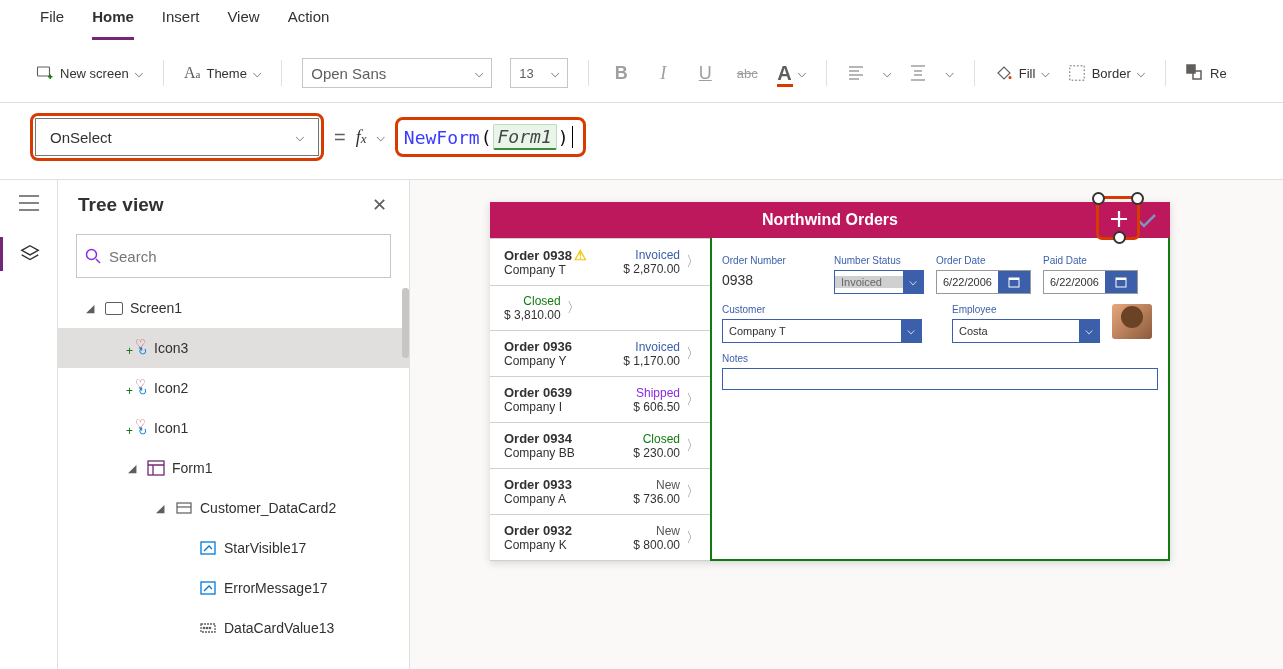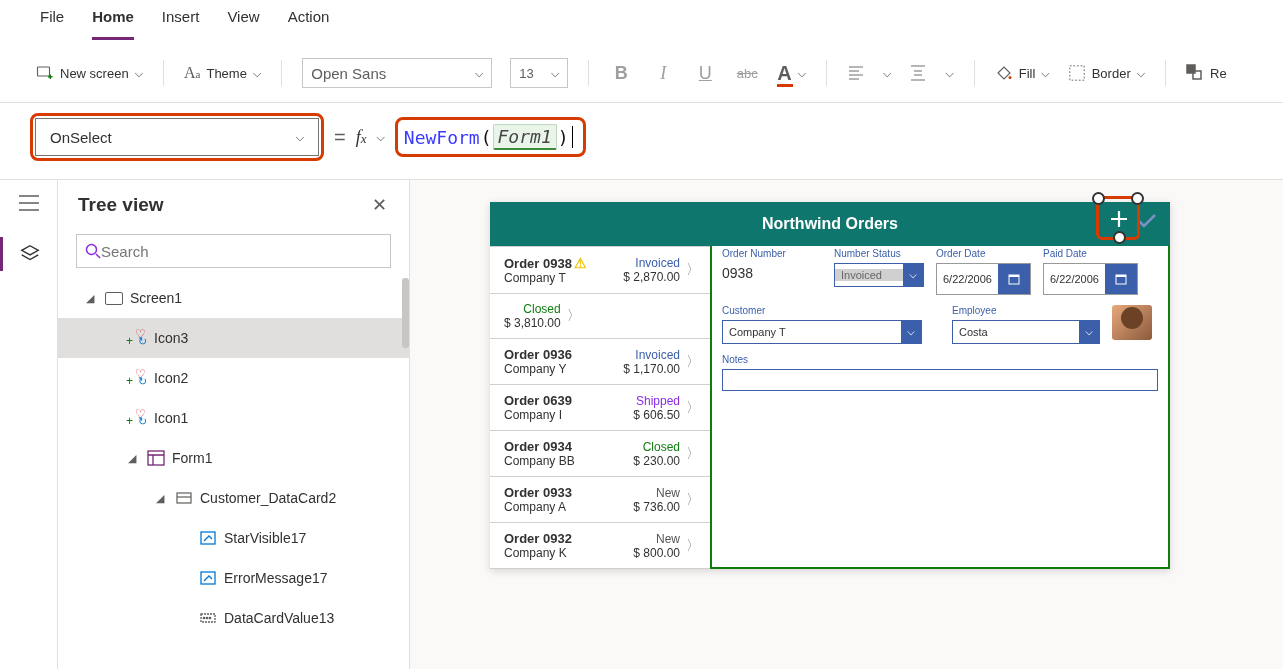--- a/index.html
+++ b/index.html
@@ -41,21 +41,21 @@
     
     .body { display:flex; height: calc(100% - 140px); border-top:1px solid #e1dfdd; }
     .leftstrip { width:58px; border-right:1px solid #e1dfdd; display:flex; flex-direction:column; align-items:center; padding-top:14px; gap:22px;}
     .leftstrip .ham { cursor:pointer; }
     .leftstrip .layers { border-left:3px solid #742774; width:100%; display:flex; justify-content:center; padding:6px 0;}
     
     .treepanel { width:352px; border-right:1px solid #e1dfdd; display:flex; flex-direction:column;}
     .tp-head { display:flex; align-items:center; justify-content:space-between; padding:14px 22px 12px 20px;}
     .tp-head h2 { font-size:19px; font-weight:700; }
     .tp-close { font-size:18px; color:#605e5c; cursor:pointer; }
-    .search { margin:6px 18px 10px 18px; border:1px solid #c8c6c4; height:34px; display:flex; align-items:center; padding:0 8px; }
+    .search { margin:6px 18px 10px 18px; border:1px solid #c8c6c4; height:44px; display:flex; align-items:center; padding:0 8px; gap:8px;}
     .search input { border:none; outline:none; flex:1; color:#605e5c; font-size:15px;}
     .tree { overflow-y:auto; flex:1; position:relative;}
     .tree .scrollthumb { position:absolute; right:0; top:0; width:7px; height:70px; background:#c8c6c4; border-radius:3px;}
     .trow { display:flex; align-items:center; height:40px; padding-left:12px; gap:6px; font-size:14px;}
     .trow.selected { background:#e1dfdd; }
     .trow .caret { width:12px; font-size:11px; color:#605e5c;}
     .trow .ico { width:20px; display:flex; justify-content:center;}
     .depth1 { padding-left: 28px; }
     .depth2 { padding-left: 70px; }
     .depth3 { padding-left: 98px; }
@@ -63,51 +63,51 @@
     .ctrlico { position:relative; width:24px; height:16px; }
     .ctrlico .h { color:#d13438; font-size:12px; position:absolute; top:-3px; left:7px;}
     .ctrlico .p { color:#107c10; position:absolute; bottom:-2px; left:-2px; font-size:12px;}
     .ctrlico .r { color:#0078d4; position:absolute; bottom:-2px; left:10px; font-size:11px;}
     .screenico { border:1.5px solid #605e5c; width:18px; height:13px; border-radius:2px;}
     .formico { color:#742774; }
     .cardico svg, .editico svg, .txtico svg { width:16px; height:16px;}
     
     .canvas { flex:1; background:#faf9f8; position:relative; padding:22px 0 0 80px;}
     .app { width:680px; background:#fff; box-shadow:0 2px 8px rgba(0,0,0,0.15);}
-    .titlebar { background:#0f766e; height:44px; color:#fff; display:flex; align-items:center; justify-content:center; font-weight:600; font-size:16px; position:relative;}
+    .titlebar { background:#be185d; height:36px; color:#fff; display:flex; align-items:center; justify-content:center; font-weight:600; font-size:16px; position:relative;}
     .titlebar .addbtn { position:absolute; right:40px; top:6px; color:#fff;}
     .titlebar .check { position:absolute; right:12px; top:8px; color:#6981b9;}
     .redcircle-annot { position:absolute; right:30px; top:-6px; width:44px; height:44px; border:3px solid #d83b01; border-radius:6px; pointer-events:none; z-index:5;}
     .knob { width:13px; height:13px; background:#fff; border:2px solid #333; border-radius:50%; position:absolute;}
     .appbody { display:flex; }
     .orderlist { width:220px; background:#fff;}
     .orow { border-bottom:1px solid #d0d0d0; padding:8px 10px 8px 14px; display:flex; align-items:center; position:relative;}
     .orow:first-child { border-top:1px solid #d0d0d0;}
     .orow .info { flex:1; }
     .orow .onum { font-weight:600; font-size:13px;}
     .orow .comp { font-size:12px; color:#323130;}
     .orow .right { text-align:right; font-size:12px;}
     .orow .stat { font-size:12px;}
     .orow .amt { color:#323130; }
     .orow .chv { color:#888; font-size:14px; padding-left:6px;}
     .stat-invoiced { color:#3b5fab;}
     .stat-closed { color:#107c10;}
     .stat-shipped { color:#8a2be2;}
     .stat-new { color:#555;}
     .warn { color:#f2c811; font-size:14px; margin-left:2px;}
-    .formpanel { flex:1; border:2px solid #107c10; border-top:none; padding:2px 10px 10px; position:relative;}
+    .formpanel { flex:1; border:2px solid #107c10; border-top:none; padding:17px 10px 10px; position:relative;}
     .fldrow { display:flex; gap:12px; margin-bottom:10px;}
     .fld { display:flex; flex-direction:column; gap:4px;}
     .fld label { font-size:10px; color:#3b5fab; font-weight:500;}
     .txtval { font-size:14px; color:#323130; padding-top:2px;}
     .ddl { border:1px solid #3b5fab; height:24px; display:flex; align-items:center; font-size:11px; background:#fff;}
     .ddl .ddtxt { flex:1; padding:0 6px;}
     .ddl .ddbtn { background:#3b5fab; color:#fff; width:20px; height:100%; display:flex; align-items:center; justify-content:center; font-size:10px;}
     .ddl.grey .ddtxt { background:#d0d0d0; color:#666;}
-    .datebox { border:1px solid #999; height:32px; display:flex; align-items:center; font-size:11px;}
+    .datebox { border:1px solid #999; height:24px; display:flex; align-items:center; font-size:11px;}
     .datebox span { flex:1; padding:0 6px;}
     .datebox .cal { background:#3b5fab; width:20px; height:100%; display:flex; align-items:center; justify-content:center;}
     .datebox .cal svg { width:12px; height:12px;}
     .avatar { width:40px; height:35px; background:linear-gradient(135deg,#e8a87c,#8b5a3c); border-radius:3px; position:relative; overflow:hidden;}
     .avatar::after { content:''; position:absolute; width:22px; height:22px; background:#6b4226; border-radius:50%; top:2px; left:9px;}
     .notes { border:1px solid #3b5fab; height:22px; width:100%;}
     .orderlist { max-height:360px; overflow:hidden;}
     .sep { color:#d0d0d0; margin:0 2px;}
     .toolbar .sep { border-left:1px solid #e1dfdd; height:26px; width:1px;}
   </style>

